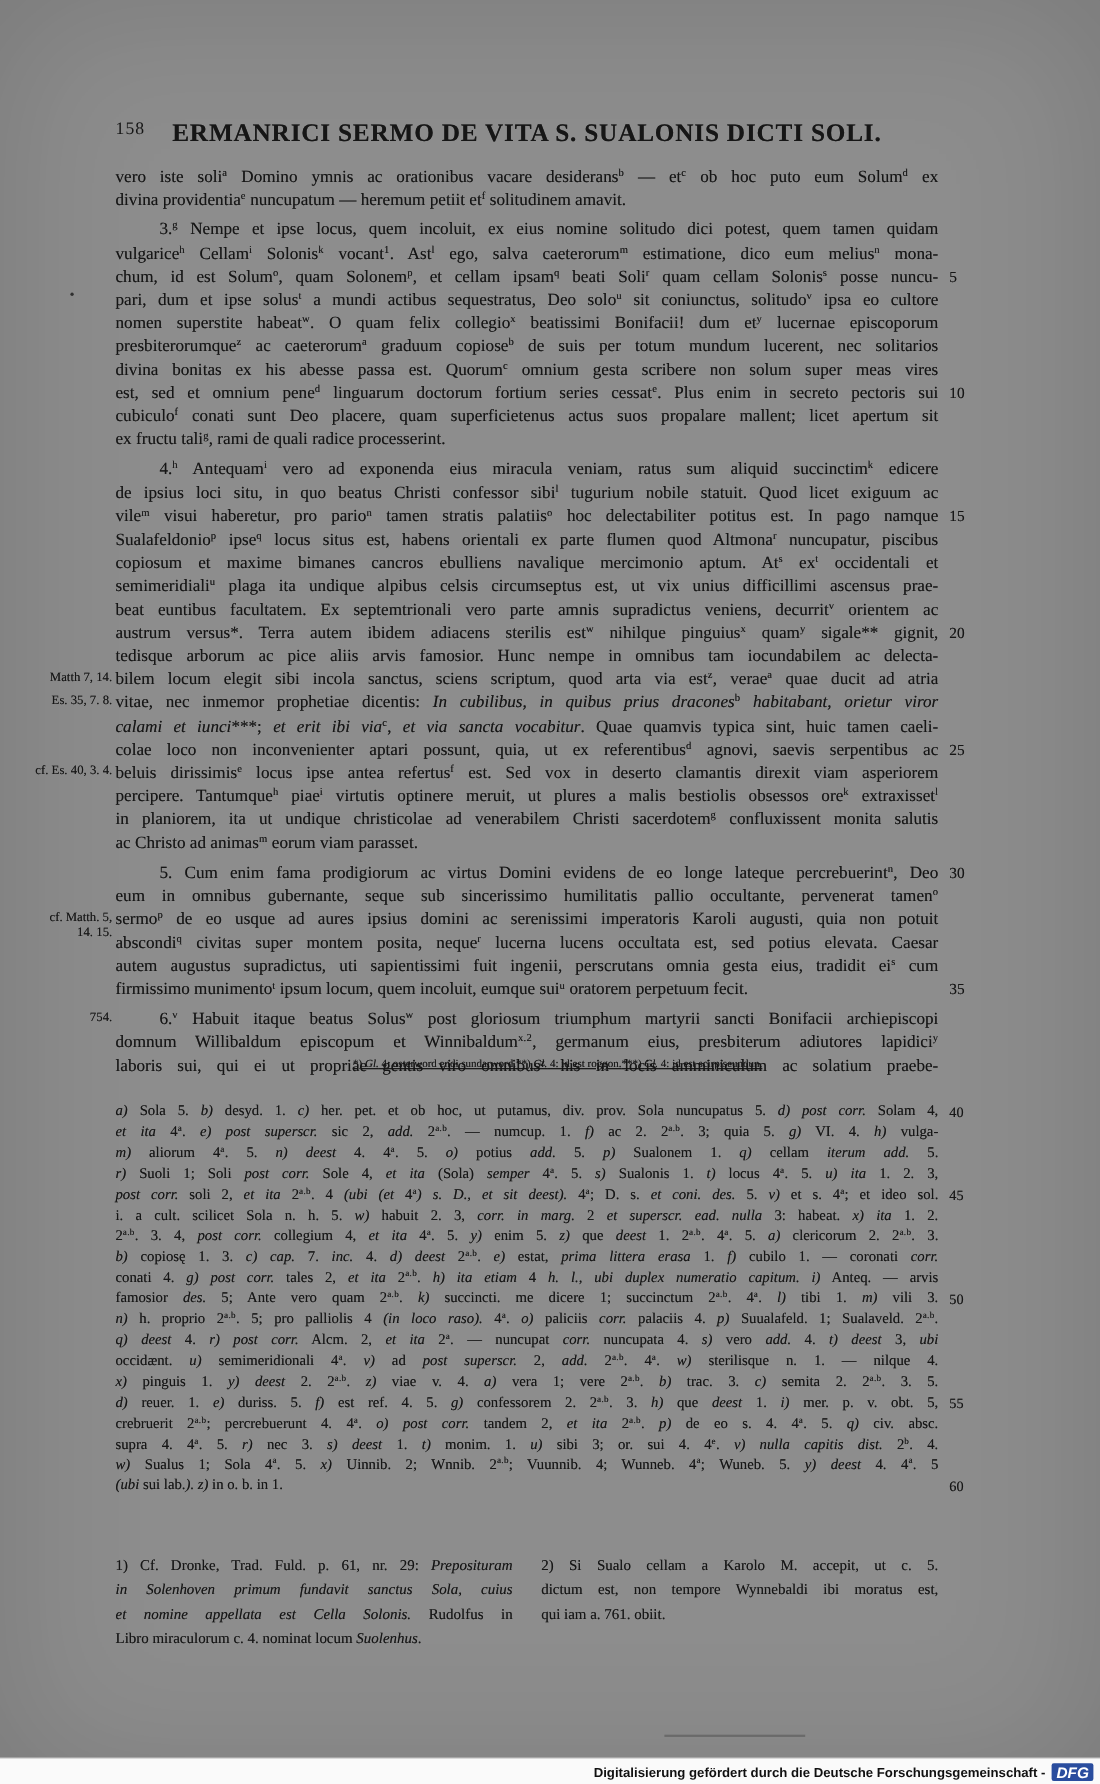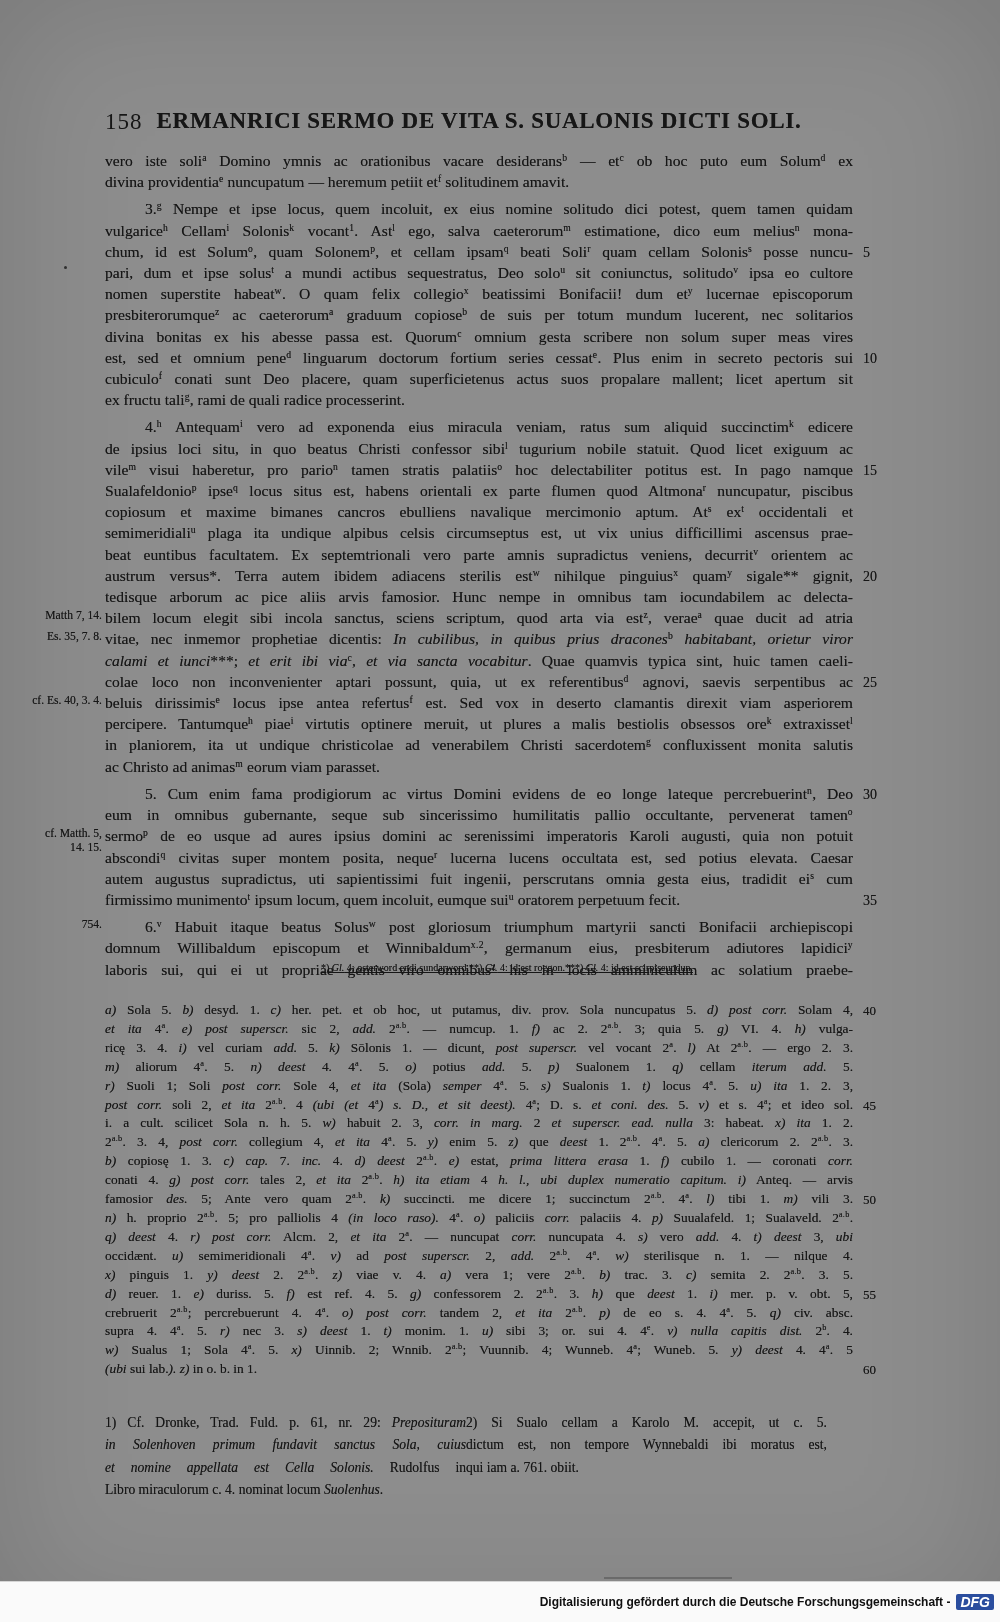--- a/index.html
+++ b/index.html
@@ -6,21 +6,21 @@
   .page{
     position:relative;width:1000px;height:1622px;margin:0 auto;
     background:#8d8d8d;
     box-shadow:inset 0 0 140px rgba(0,0,0,.14);
     font-family:"Liberation Serif","DejaVu Serif",serif;
     color:#161616;overflow:hidden;
   }
   .page *{box-sizing:border-box;}
   
   .header{position:absolute;top:106px;left:105px;width:748px;height:28px;}
-  .pagenum{position:absolute;left:0;top:3px;font-size:23px;letter-spacing:1px;}
+  .pagenum{position:absolute;left:0;top:3px;font-size:16px;letter-spacing:1px;}
   .ptitle{text-align:center;font-size:23px;font-weight:bold;letter-spacing:.7px;padding-top:2px;
     text-shadow:0 0 .5px rgba(0,0,0,.55);}
   
   .text{position:absolute;top:150px;left:105px;width:748px;font-size:15.6px;line-height:21.2px;
     text-shadow:0 0 .45px rgba(0,0,0,.5);}
   .para{margin-top:6px;}
   .para:first-child{margin-top:0;}
   .line{position:relative;text-align:justify;text-align-last:justify;}
   .line.nj{text-align-last:left;}
   .line.ind{padding-left:40px;}
@@ -30,29 +30,29 @@
   .mnote{position:absolute;right:calc(100% + 3px);top:2px;width:120px;font-size:11.6px;
     line-height:13.5px;text-align:right;white-space:pre-line;text-align-last:right;}
   
   .glosses{position:absolute;top:962px;left:160px;width:694px;display:flex;
     justify-content:center;font-size:10px;text-shadow:0 0 .4px rgba(0,0,0,.5);text-decoration:underline;}
   
   .app{position:absolute;top:1001px;left:105px;width:748px;font-size:13.4px;line-height:18.9px;
     text-shadow:0 0 .4px rgba(0,0,0,.5);}
   .app .lnum{font-size:13px;}
   
-  .fnotes{position:absolute;top:1412px;left:105px;width:748px;display:flex;
+  .fnotes{position:absolute;top:1412px;left:105px;width:748px;display:flex;gap:26px;
     font-size:13.6px;line-height:22.4px;text-shadow:0 0 .4px rgba(0,0,0,.5);}
   .fncol{width:361px;}
   .fncol .line:last-child{text-align-last:left;}
   
   .speck{position:absolute;background:rgba(25,25,25,.8);border-radius:50%;}
   .scanline{position:absolute;left:604px;top:1577px;width:128px;height:2px;background:rgba(35,35,35,.3);}
   
-  .scanbar{position:absolute;left:0;bottom:0;width:100%;height:41px;background:#fafafa;
+  .scanbar{position:absolute;left:0;bottom:0;width:100%;height:24px;background:#fafafa;
     border-top:1px solid #d5d5d5;display:flex;align-items:center;justify-content:flex-end;
     padding-right:6px;font-family:"Liberation Sans","DejaVu Sans",sans-serif;
     font-size:12px;font-weight:bold;color:#101010;}
   .dfglogo{background:#2a4d9e;color:#fff;font-style:italic;font-weight:bold;font-size:14px;
     height:16px;line-height:16px;padding:0 4px;margin-left:6px;border-radius:2px;}
 </style>
 </head>
 <body>
 
 <div class="page">
@@ -116,21 +116,20 @@
 
   <div class="glosses">
     <span>*) <i>Gl.</i> 4: osterword endi sundarword.</span>
     <span>**) <i>Gl.</i> 4: id est roggon.</span>
     <span>***) <i>Gl.</i> 4: id est scirpiseundun.</span>
   </div>
 
   <div class="app">
       <div class="line"><span><i>a)</i> Sola 5.   <i>b)</i> desyd. 1.   <i>c)</i> her. pet. et ob hoc, ut putamus, div. prov. Sola nuncupatus 5.   <i>d)</i> <i>post corr.</i> Solam 4,</span><span class="lnum">40</span></div>
       <div class="line"><span><i>et ita</i> 4<sup>a</sup>.   <i>e)</i> <i>post superscr.</i> sic 2, <i>add.</i> 2<sup>a.b</sup>. — numcup. 1.   <i>f)</i> ac 2. 2<sup>a.b</sup>. 3; quia 5.   <i>g)</i> VI. 4.   <i>h)</i> vulga-</span></div>
-      <div class="line"><span>ricę 3. 4.   <i>i)</i> vel curiam <i>add.</i> 5.   <i>k)</i> Sōlonis 1. — dicunt, <i>post superscr.</i> vel vocant 2<sup>a</sup>.   <i>l)</i> At 2<sup>a.b</sup>. — ergo 2. 3.</span></div>
       <div class="line"><span><i>m)</i> aliorum 4<sup>a</sup>. 5.   <i>n)</i> <i>deest</i> 4. 4<sup>a</sup>. 5.   <i>o)</i> potius <i>add.</i> 5.   <i>p)</i> Sualonem 1.   <i>q)</i> cellam <i>iterum add.</i> 5.</span></div>
       <div class="line"><span><i>r)</i> Suoli 1; Soli <i>post corr.</i> Sole 4, <i>et ita</i> (Sola) <i>semper</i> 4<sup>a</sup>. 5.   <i>s)</i> Sualonis 1.   <i>t)</i> locus 4<sup>a</sup>. 5.   <i>u)</i> <i>ita</i> 1. 2. 3,</span></div>
       <div class="line"><span><i>post corr.</i> soli 2, <i>et ita</i> 2<sup>a.b</sup>. 4 <i>(ubi (et</i> 4<sup>a</sup><i>) s. D., et sit deest).</i> 4<sup>a</sup>; D. s. <i>et coni. des.</i> 5.   <i>v)</i> et s. 4<sup>a</sup>; et ideo sol.</span><span class="lnum">45</span></div>
       <div class="line"><span>i. a cult. scilicet Sola n. h. 5.   <i>w)</i> habuit 2. 3, <i>corr. in marg.</i> 2 <i>et superscr. ead. nulla</i> 3: habeat.   <i>x)</i> <i>ita</i> 1. 2.</span></div>
       <div class="line"><span>2<sup>a.b</sup>. 3. 4, <i>post corr.</i> collegium 4, <i>et ita</i> 4<sup>a</sup>. 5.   <i>y)</i> enim 5.   <i>z)</i> que <i>deest</i> 1. 2<sup>a.b</sup>. 4<sup>a</sup>. 5.   <i>a)</i> clericorum 2. 2<sup>a.b</sup>. 3.</span></div>
       <div class="line"><span><i>b)</i> copiosę 1. 3.   <i>c)</i> <i>cap.</i> 7. <i>inc.</i> 4.   <i>d)</i> <i>deest</i> 2<sup>a.b</sup>.   <i>e)</i> estat, <i>prima littera erasa</i> 1.   <i>f)</i> cubilo 1. — coronati <i>corr.</i></span></div>
       <div class="line"><span>conati 4.   <i>g)</i> <i>post corr.</i> tales 2, <i>et ita</i> 2<sup>a.b</sup>.   <i>h)</i> <i>ita etiam</i> 4 <i>h. l., ubi duplex numeratio capitum.</i>   <i>i)</i> Anteq. — arvis</span></div>
       <div class="line"><span>famosior <i>des.</i> 5; Ante vero quam 2<sup>a.b</sup>.   <i>k)</i> succincti. me dicere 1; succinctum 2<sup>a.b</sup>. 4<sup>a</sup>.   <i>l)</i> tibi 1.   <i>m)</i> vili 3.</span><span class="lnum">50</span></div>
       <div class="line"><span><i>n)</i> h. proprio 2<sup>a.b</sup>. 5; pro palliolis 4 <i>(in loco raso).</i> 4<sup>a</sup>.   <i>o)</i> paliciis <i>corr.</i> palaciis 4.   <i>p)</i> Suualafeld. 1; Sualaveld. 2<sup>a.b</sup>.</span></div>
       <div class="line"><span><i>q)</i> <i>deest</i> 4.   <i>r)</i> <i>post corr.</i> Alcm. 2, <i>et ita</i> 2<sup>a</sup>. — nuncupat <i>corr.</i> nuncupata 4.   <i>s)</i> vero <i>add.</i> 4.   <i>t)</i> <i>deest</i> 3, <i>ubi</i></span></div>

